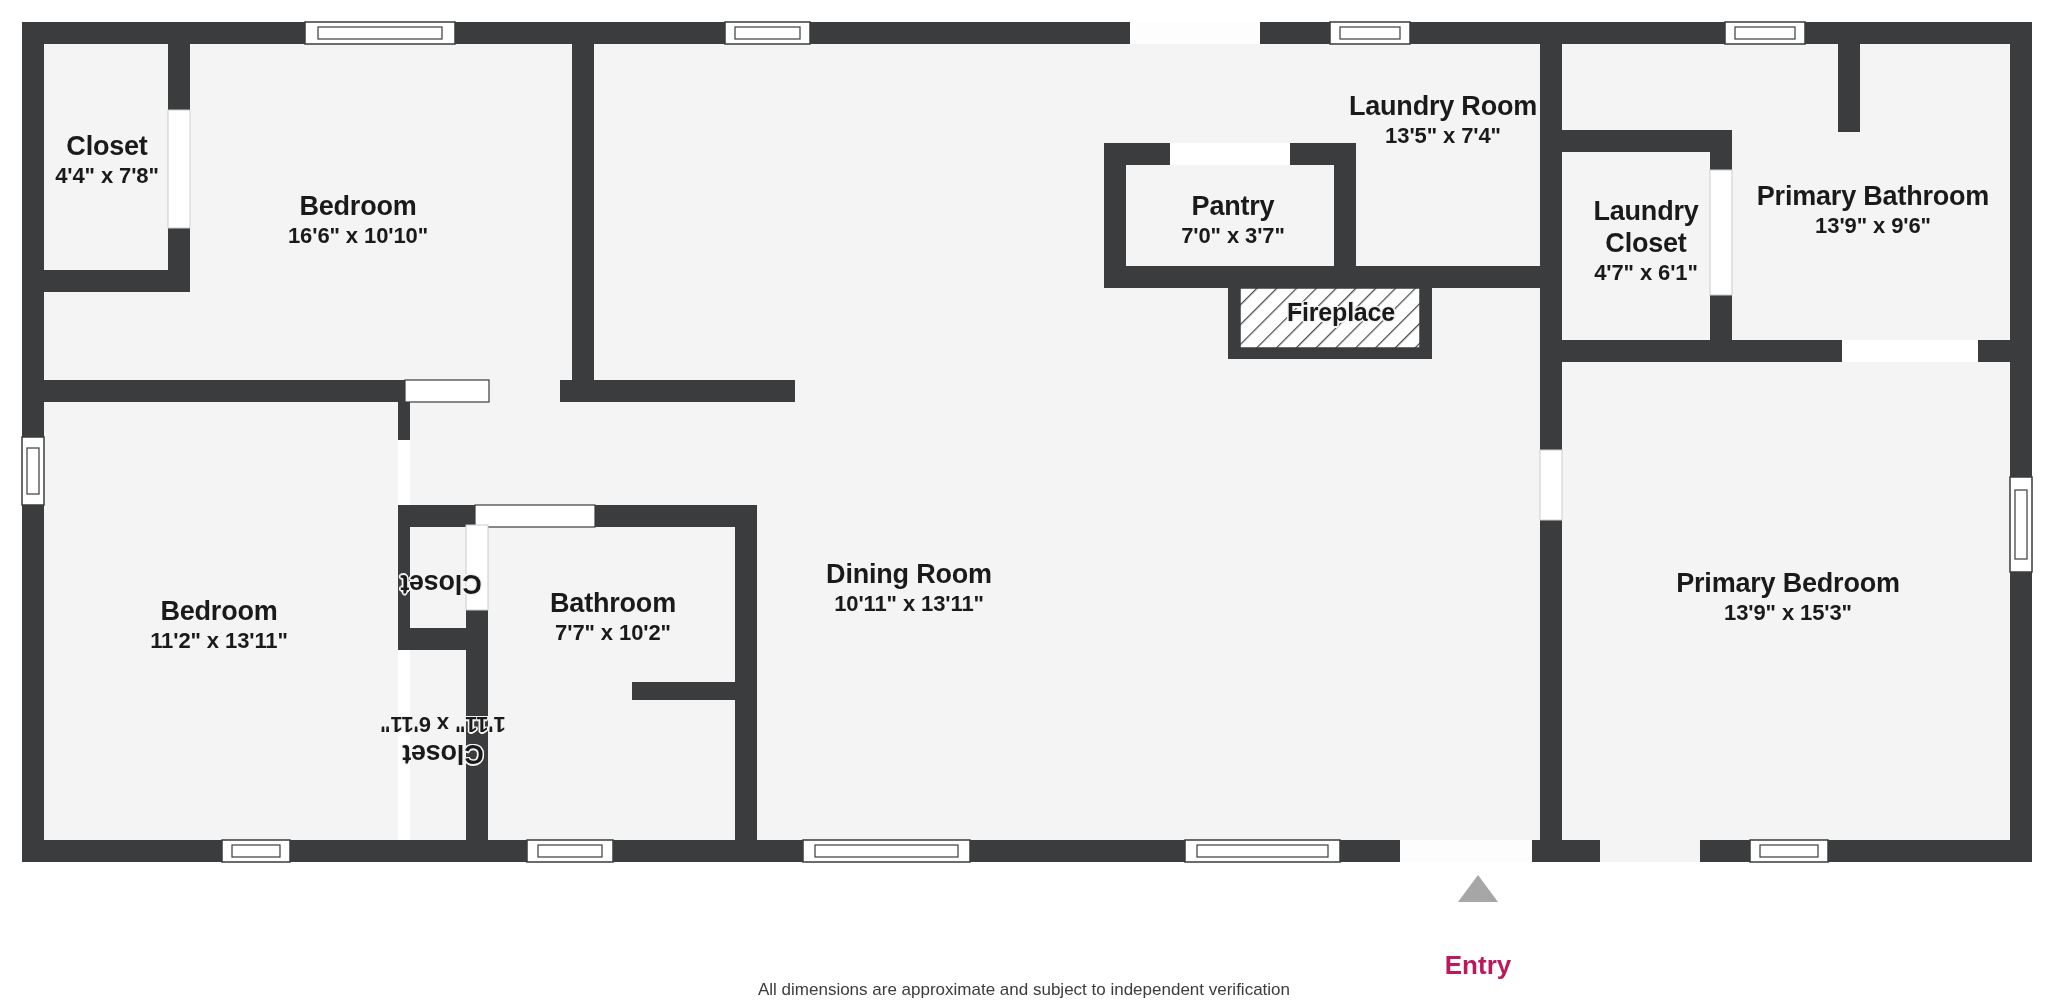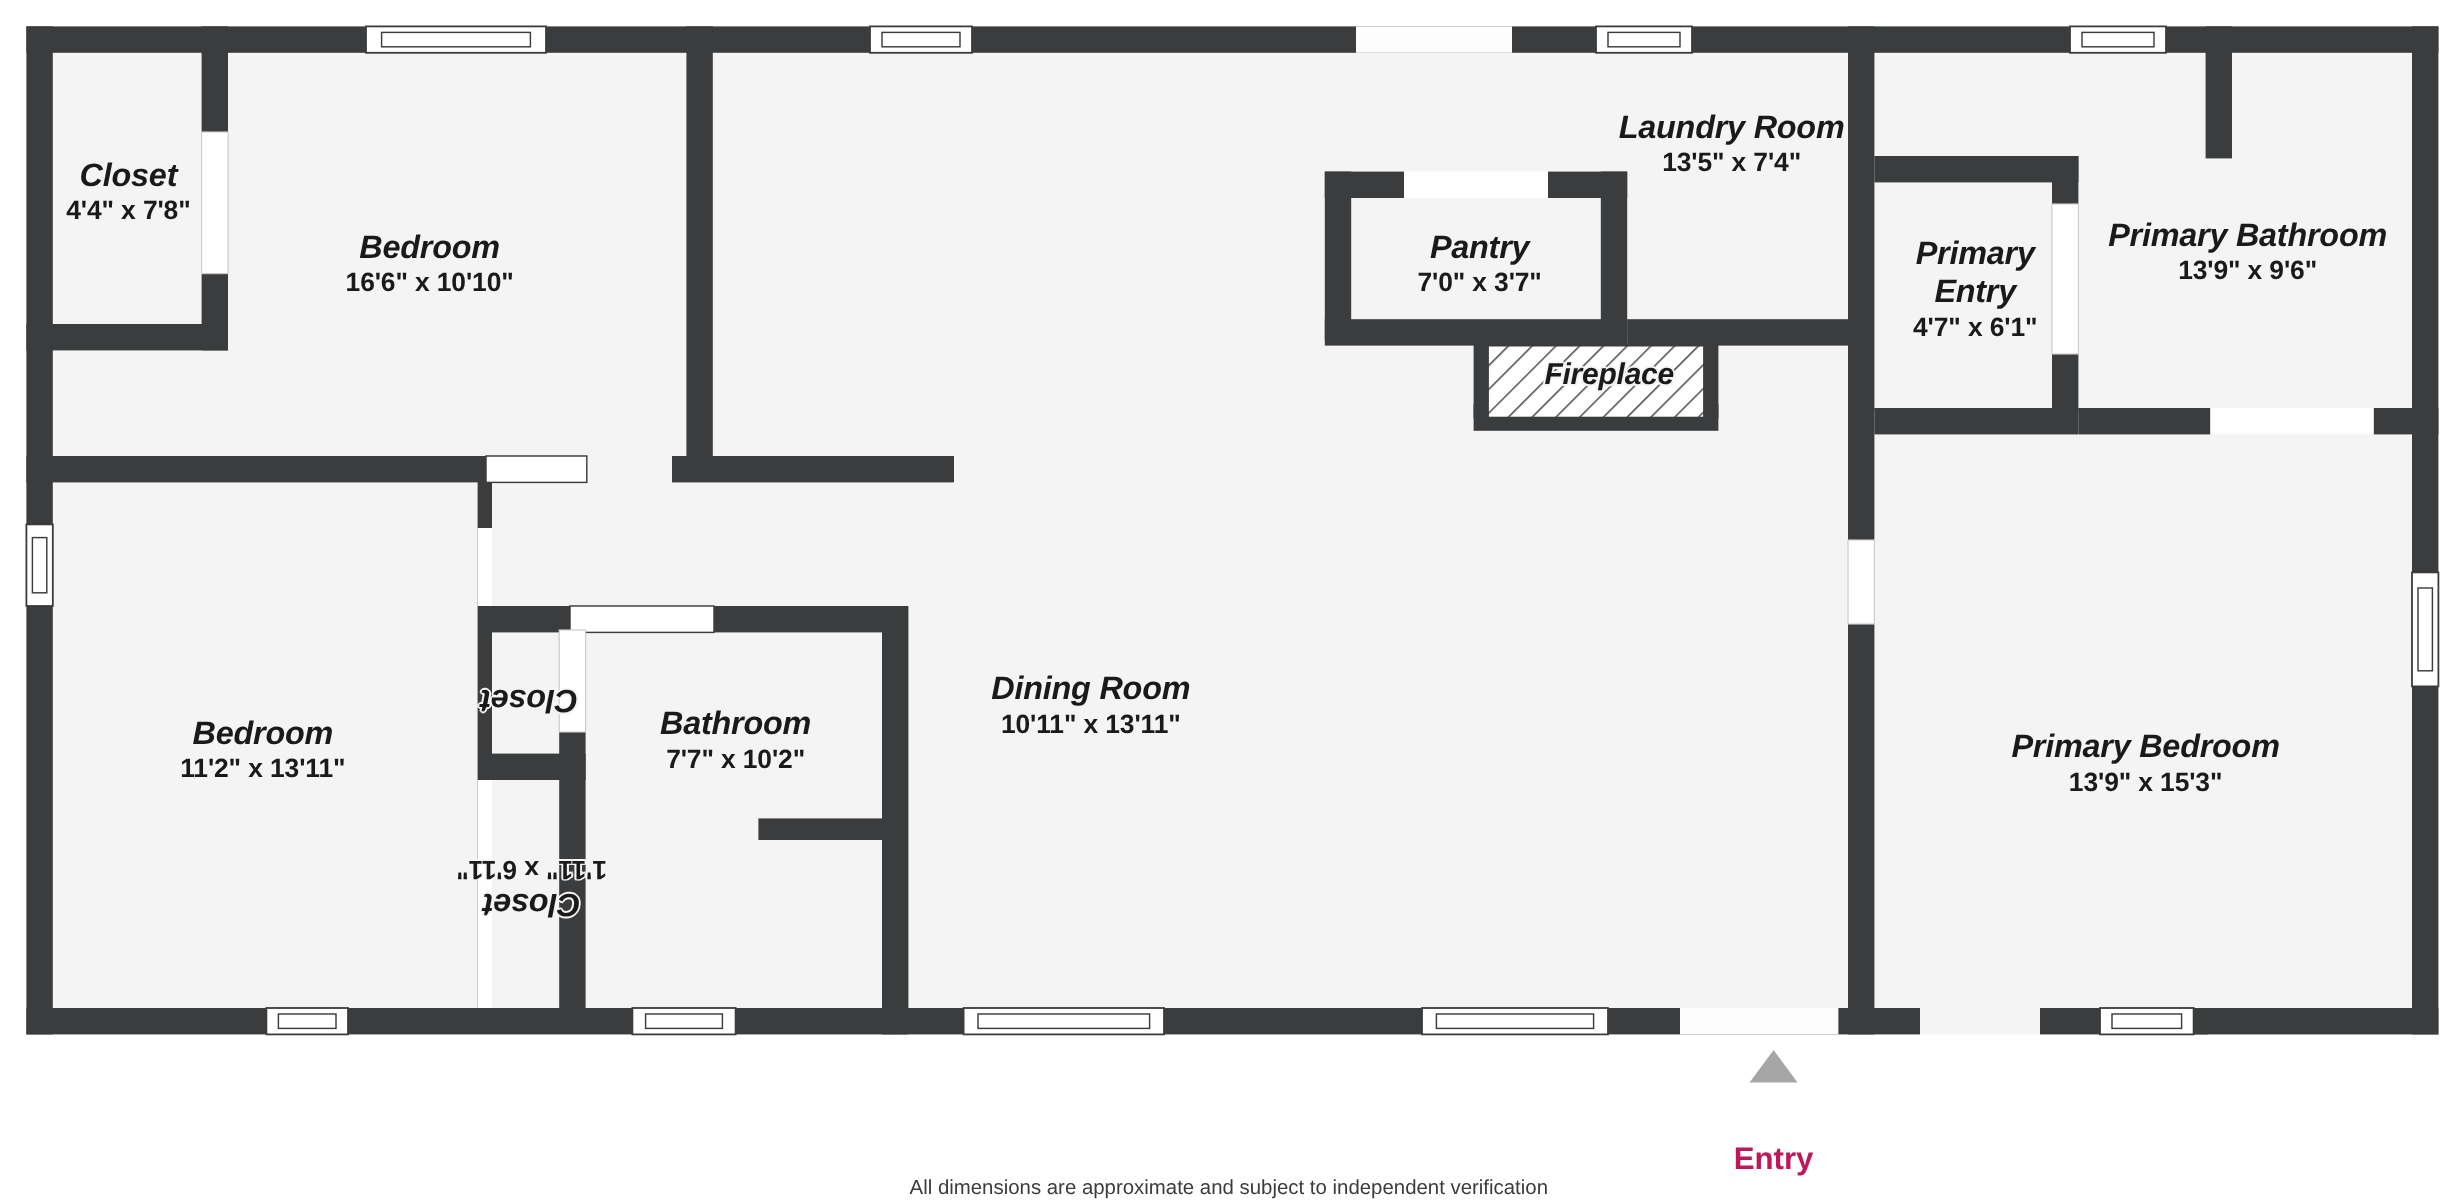--- a/index.html
+++ b/index.html
@@ -34,21 +34,20 @@
   .room-name {
     font-size: 27px;
     font-weight: bold;
     line-height: 1.18;
     letter-spacing: -0.2px;
     text-shadow:
        1.6px 0 0 #f4f4f4, -1.6px 0 0 #f4f4f4,
        0 1.6px 0 #f4f4f4, 0 -1.6px 0 #f4f4f4,
        1.1px 1.1px 0 #f4f4f4, -1.1px 1.1px 0 #f4f4f4,
        1.1px -1.1px 0 #f4f4f4, -1.1px -1.1px 0 #f4f4f4;
-    font-style: italic;
   }
   .room-dims {
     font-size: 22px;
     font-weight: bold;
     line-height: 1.2;
     letter-spacing: -0.1px;
     text-shadow:
        1.6px 0 0 #f4f4f4, -1.6px 0 0 #f4f4f4,
        0 1.6px 0 #f4f4f4, 0 -1.6px 0 #f4f4f4,
        1.1px 1.1px 0 #f4f4f4, -1.1px 1.1px 0 #f4f4f4,
@@ -295,21 +294,21 @@
   <div class="room-label" style="left:1443px; top:120px;">
     <div class="room-name">Laundry Room</div>
     <div class="room-dims">13'5" x 7'4"</div>
   </div>
 
   <div class="room-label fireplace-label" style="left:1335px; top:313px;">
     <div class="room-name">Fireplace</div>
   </div>
 
   <div class="room-label" style="left:1646px; top:241px;">
-    <div class="room-name" style="max-width:120px; white-space:normal;">Primary Entry</div>
+    <div class="room-name" style="max-width:120px; white-space:normal;">Laundry Closet</div>
     <div class="room-dims">4'7" x 6'1"</div>
   </div>
 
   <div class="room-label" style="left:1873px; top:210px;">
     <div class="room-name">Primary Bathroom</div>
     <div class="room-dims">13'9" x 9'6"</div>
   </div>
 
   <div class="room-label" style="left:219px; top:625px;">
     <div class="room-name">Bedroom</div>
@@ -329,21 +328,21 @@
     <div class="room-name">Bathroom</div>
     <div class="room-dims">7'7" x 10'2"</div>
   </div>
 
   <div class="room-label" style="left:909px; top:588px;">
     <div class="room-name">Dining Room</div>
     <div class="room-dims">10'11" x 13'11"</div>
   </div>
 
 
-  <div class="room-label" style="left:1788px; top:636px;">
+  <div class="room-label" style="left:1788px; top:597px;">
     <div class="room-name">Primary Bedroom</div>
     <div class="room-dims">13'9" x 15'3"</div>
   </div>
 
   <div class="entry-arrow" style="left:1478px; top:875px;"></div>
   <div class="entry-label" style="left:1478px; top:922px;">Entry</div>
 
   <div class="footer-note" style="top:980px;">All dimensions are approximate and subject to independent verification</div>
 
 </div>

